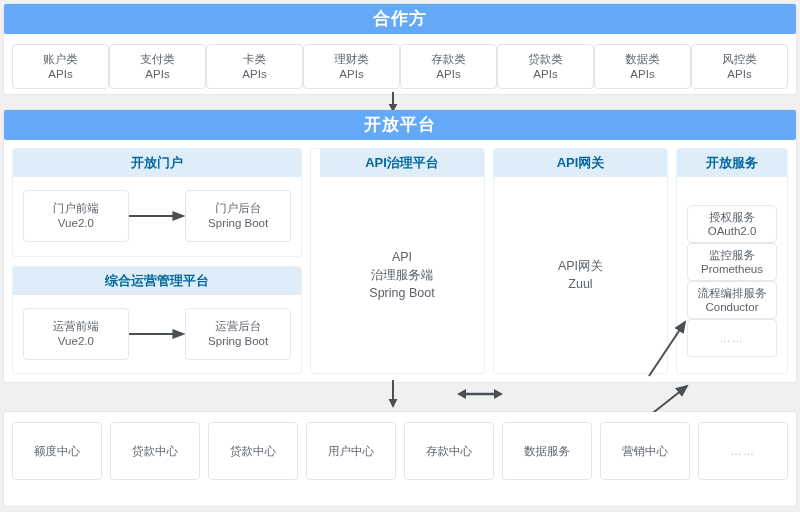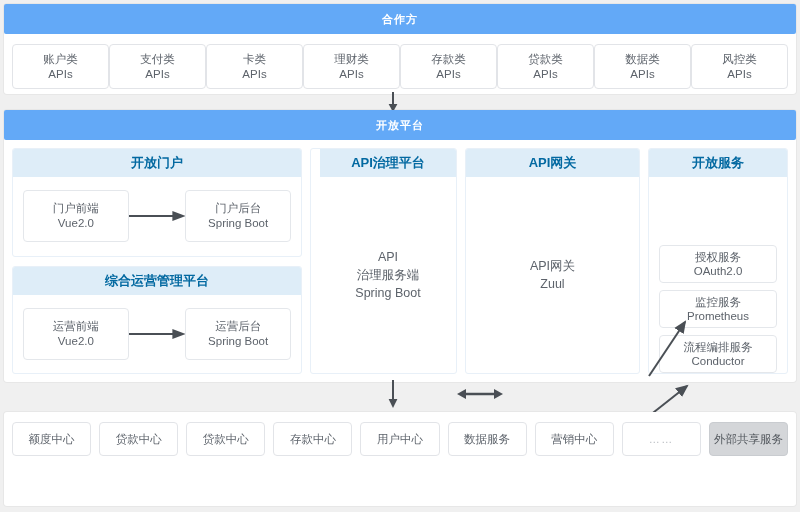--- a/index.html
+++ b/index.html
@@ -23,21 +23,21 @@
   
   .section {
     position: absolute;
     background: #ffffff;
     border-radius: 3px;
     box-shadow: 0 0 0 1px rgba(0,0,0,0.035);
   }
   .band {
     background: #63a9f7;
     color: #ffffff;
-    font-size: 11px;
+    font-size: 17px;
     font-weight: bold;
     letter-spacing: 1px;
     height: 30px;
     line-height: 30px;
     text-align: center;
     border-radius: 2px;
   }
 
   
   #partner-section {
@@ -74,21 +74,21 @@
   .platform-body {
     position: relative;
     display: flex;
     gap: 8px;
     padding: 8px;
     height: 242px;
   }
 
   .col { display: flex; flex-direction: column; }
   .col-left  { width: 290px; gap: 9px; }
-  .col-mid   { width: 147px; padding-left: 9px; }
+  .col-mid   { width: 175px; padding-left: 9px; }
   .col-mid2  { width: 175px; }
   .col-right { flex: 1 1 auto; }
 
   .panel {
     border: 1px solid #e8f0f8;
     border-radius: 3px;
     background: #ffffff;
     display: flex;
     flex-direction: column;
     overflow: hidden;
@@ -158,25 +158,24 @@
     top: 255px;
     width: 46px;
     height: 14px;
   }
   .mid-arrow svg { display:block; width: 46px; height: 14px; }
 
   
   .svc-list {
     display: flex;
     flex-direction: column;
-    gap: 7px;
     padding: 8px 10px;
     width: 100%;
     height: 100%;
-    justify-content: flex-end;
+    justify-content: flex-start;
     margin-top: 40px;
   }
   .svc-box {
     height: 38px;
     border: 1px solid #e4e7eb;
     border-radius: 4px;
     background: #fff;
     display: flex;
     flex-direction: column;
     align-items: center;
@@ -211,21 +210,21 @@
   #finance-section {
     left: 4px; top: 412px; width: 792px; height: 94px;
   }
   .biz-row {
     display: flex;
     gap: 8px;
     padding: 10px 8px 0 8px;
   }
   .biz-chip {
     flex: 1 1 0;
-    height: 34px;
+    height: 58px;
     border: 1px solid #e2e4e8;
     border-radius: 4px;
     background: #fff;
     display: flex;
     flex-direction: column;
     align-items: center;
     justify-content: center;
     font-size: 11.5px;
     line-height: 15px;
     color: #5d636b;
@@ -423,34 +422,31 @@
       <div class="biz-chip">
         <span>额度中心</span>
       </div>
       <div class="biz-chip">
         <span>贷款中心</span>
       </div>
       <div class="biz-chip">
         <span>贷款中心</span>
       </div>
       <div class="biz-chip">
+        <span>用户中心</span>
+      </div>
+      <div class="biz-chip">
         <span>存款中心</span>
       </div>
       <div class="biz-chip">
-        <span>用户中心</span>
-      </div>
-      <div class="biz-chip">
         <span>数据服务</span>
       </div>
       <div class="biz-chip">
         <span>营销中心</span>
       </div>
       <div class="biz-chip">
         <span class="dots">……</span>
-      </div>
-      <div class="biz-chip shared">
-        <span>外部共享服务</span>
       </div>
 
     </div>
   </div>
 
 </div>
 
 </body></html>

